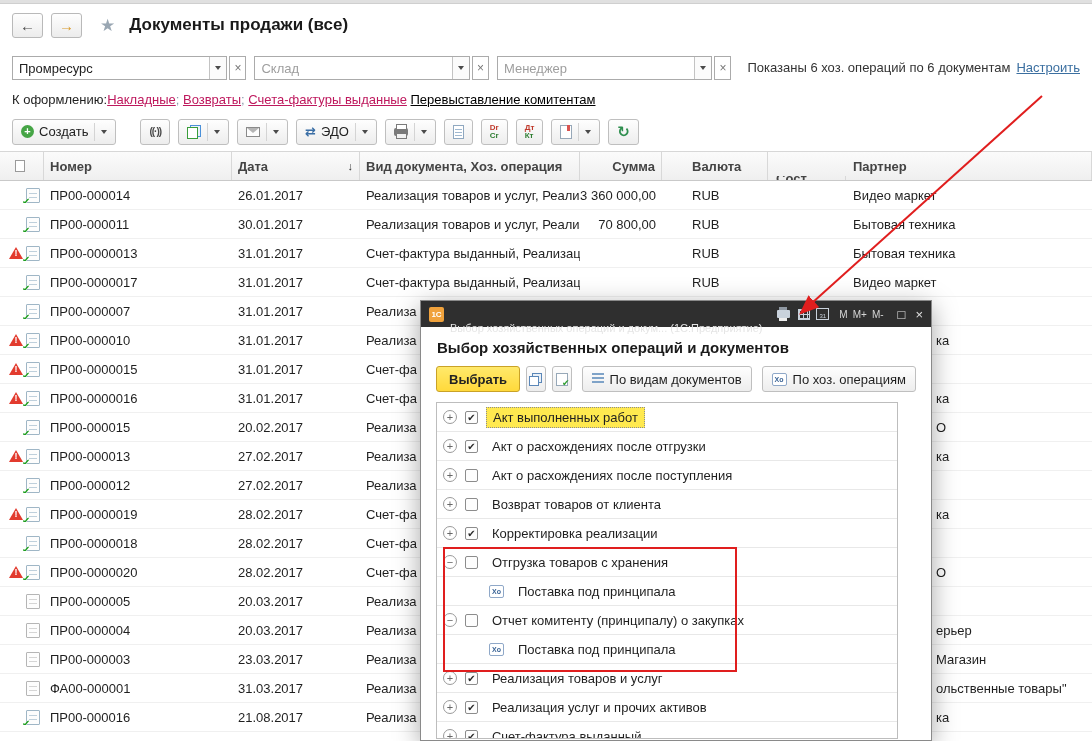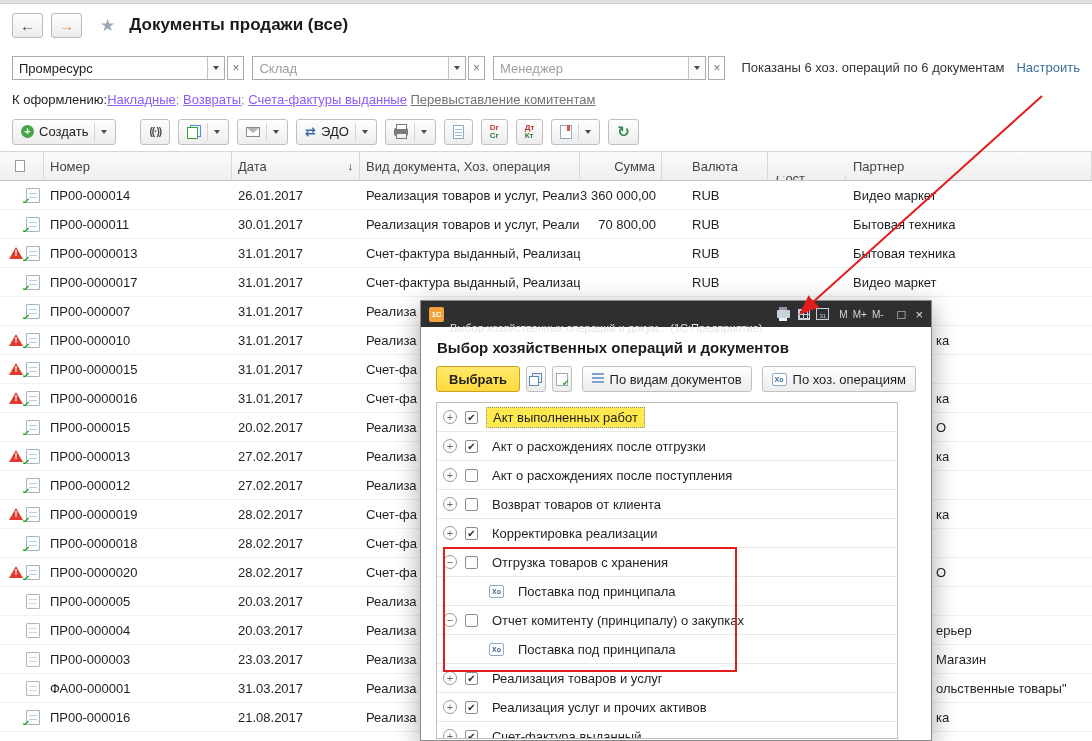--- a/index.html
+++ b/index.html
@@ -25,27 +25,27 @@
   .filterbar { height:42px; display:flex; align-items:flex-start; padding:10px 12px 0 12px; }
   .combo { width:236px; display:flex; align-items:center; margin-right:8px; }
   .combo-box { flex:1; display:flex; height:24px; border:1px solid #ababab; background:#fff; }
   .combo-input { flex:1; border:0; outline:none; padding:0 6px; font:13px "Liberation Sans","DejaVu Sans",sans-serif; color:#1f1f1f; min-width:0; }
   .combo-input::placeholder { color:#9e9e9e; }
   .combo-dd { width:17px; border-left:1px solid #c3c3c3; display:flex; align-items:center; justify-content:center; background:#fbfbfb; cursor:pointer; }
   .combo-clear { width:17px; height:24px; margin-left:2px; border:1px solid #ababab; background:#fff;
                  display:flex; align-items:center; justify-content:center; color:#777; cursor:pointer; font-size:12px; }
   .caret { width:0; height:0; border-left:3.5px solid transparent; border-right:3.5px solid transparent; border-top:4.5px solid #4a4a4a; }
   .summary { margin-left:8px; padding-top:4px; color:#333; white-space:nowrap; }
-  .cfg-link { margin-left:12px; padding-top:4px; color:#3b6fa0; cursor:pointer; white-space:nowrap; }
+  .cfg-link { margin-left:6px; padding-top:4px; color:#3b6fa0; text-decoration:underline; cursor:pointer; white-space:nowrap; }
 
   
   .linksbar { height:24px; line-height:24px; padding:0 12px; white-space:nowrap; }
   .ql-label { color:#1f1f1f; margin-right:0; }
-  .qlink { text-decoration:underline; cursor:pointer; color:#737373; }
-  .qlink.muted { color:#8b5cf6; }
+  .qlink { text-decoration:underline; cursor:pointer; color:#000000; }
+  .qlink.muted { color:#be185d; }
   .qsep { color:#8a9bab; white-space:pre; }
 
   
   .toolbar { height:40px; display:flex; align-items:center; padding:0 12px; gap:8px; border-bottom:1px solid #d7d7d7; }
   .btn { height:26px; border:1px solid #bfbfbf; border-radius:3px; background:linear-gradient(#fefefe,#ededed);
          display:inline-flex; align-items:center; padding:0 8px; gap:5px; cursor:pointer; color:#222; white-space:nowrap; }
   .btn .divider { width:1px; align-self:stretch; background:#d4d4d4; margin:3px 1px; }
   .plus-badge { width:13px; height:13px; border-radius:50%; background:#46a546; color:#fff; font:bold 11px/13px "Liberation Sans",sans-serif; text-align:center; }
   .gap { width:8px; }
 
@@ -63,21 +63,21 @@
     background-size:7px 1px; background-repeat:no-repeat; background-position:1px 3px,1px 6px,1px 9px; }
   .acct { display:flex; flex-direction:column; font-size:8px; line-height:8px; font-weight:bold; }
   .acct .dr { color:#c0392b; } .acct .cr { color:#2e7d32; }
   .icon-register { width:12px; height:14px; border:1px solid #97a8b8; background:#fff; position:relative; }
   .icon-register::after { content:""; position:absolute; top:-1px; right:1px; width:3px; height:6px; background:#d9534f; }
   .icon-refresh { color:#2f8f4f; font-size:15px; font-weight:bold; line-height:1; }
   .icon-broadcast { font-size:10px; color:#4a4a4a; letter-spacing:-1px; font-weight:bold; }
 
   
   .grid-header { display:flex; height:29px; background:linear-gradient(#fbfbfb,#efefef);
-                 border-bottom:1px solid #c9c9c9; color:#444; }
+                 border-bottom:1px solid #c9c9c9; color:#444;font-weight:bold; }
   .hcell { display:flex; align-items:center; border-right:1px solid #d8d8d8; overflow:hidden; white-space:nowrap; }
   .grid-row { display:flex; height:29px; border-bottom:1px solid #f0f0f0; align-items:center; }
   .cell { overflow:hidden; white-space:nowrap; }
   .c-flags   { width:44px; display:flex; align-items:center; justify-content:flex-end; gap:3px; padding-right:4px; }
   .c-number  { width:188px; padding-left:6px; }
   .c-date    { width:128px; padding-left:6px; }
   .c-type    { width:220px; padding-left:6px; }
   .c-sum     { width:82px;  padding-right:6px; text-align:right; justify-content:flex-end; }
   .c-currency{ width:106px; padding-left:30px; }
   .c-status  { width:78px;  padding-left:8px;margin-top:24px; }

